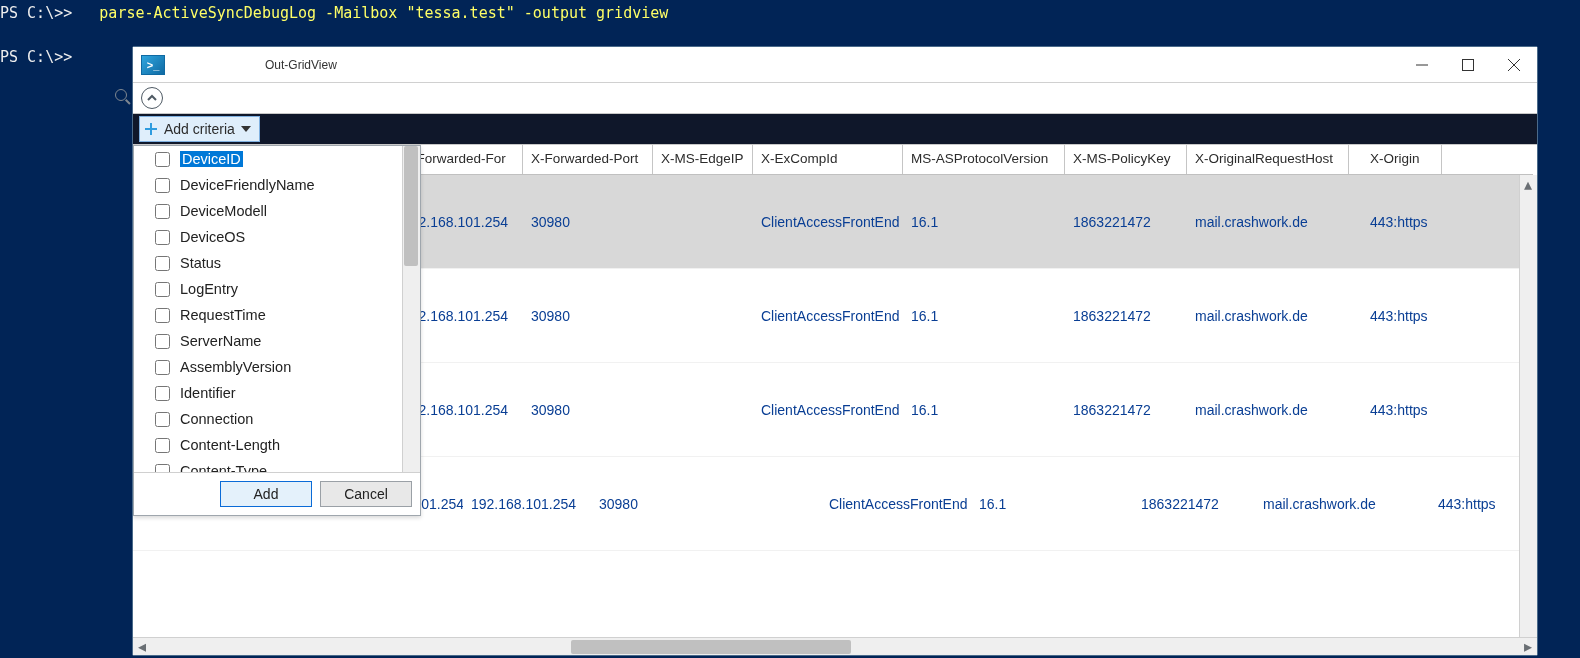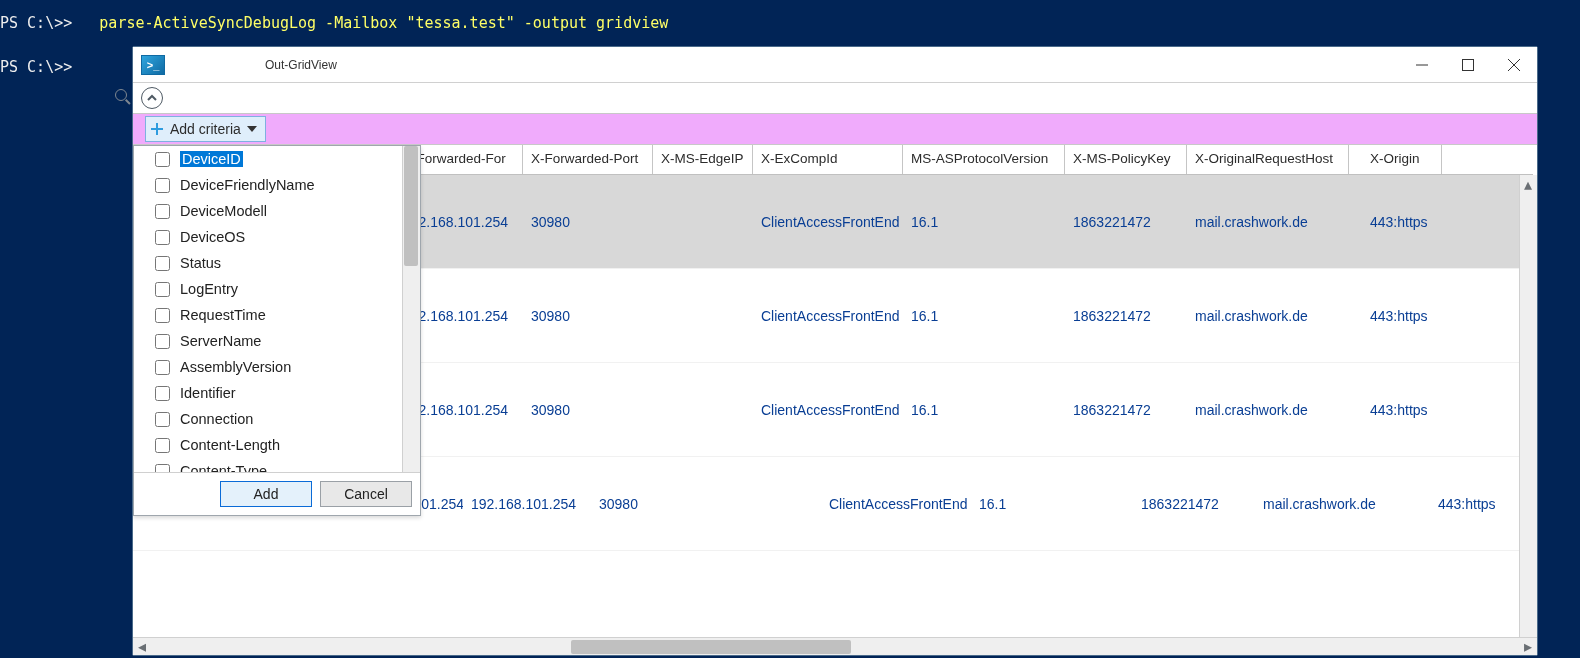--- a/index.html
+++ b/index.html
@@ -1,19 +1,19 @@
 <!DOCTYPE html>
 <html><head>
 <meta charset="utf-8">
 <style>
 * { box-sizing: border-box; margin: 0; padding: 0; }
 html, body { width: 1580px; height: 658px; font-family: "Segoe UI", Tahoma, sans-serif; overflow: hidden; }
 body { background: #012456; }
 
-.ps-console { background: #012456; color: #eee; font-family: Consolas, monospace; font-size: 15px; padding-top: 12px; }
+.ps-console { background: #012456; color: #eee; font-family: Consolas, monospace; font-size: 15px; padding-top: 2px; }
 .ps-line { white-space: pre; line-height: 22px; }
 .ps-prompt { color: #eee; }
 .ps-cmd-yellow { color: #ffff66; }
 
 .window {
   position: absolute;
   top: 46px;
   left: 132px;
   width: 1406px;
   height: 610px;
@@ -78,23 +78,23 @@
 .expand-toggle {
   width: 22px; height:22px;
   border: 1.5px solid #4f5a64;
   border-radius: 50%;
   display:flex; align-items:center; justify-content:center;
   margin-left: 8px;
 }
 .expand-toggle svg { stroke:#4f5a64; stroke-width:2; fill:none; }
 
 .criteria-bar {
-  background: #f0abfc;
+  background: #0f172a;
   border-bottom: 1px solid #c8c8c8;
-  padding: 2px 12px;
+  padding: 2px 6px;
 }
 .add-criteria-btn {
   display:inline-flex;
   align-items:center;
   gap:6px;
   border: 1px solid #7fb0e0;
   background: #dfeefb;
   padding: 2px 8px 2px 4px;
   font-size: 14px;
   color:#2c2c2c;

